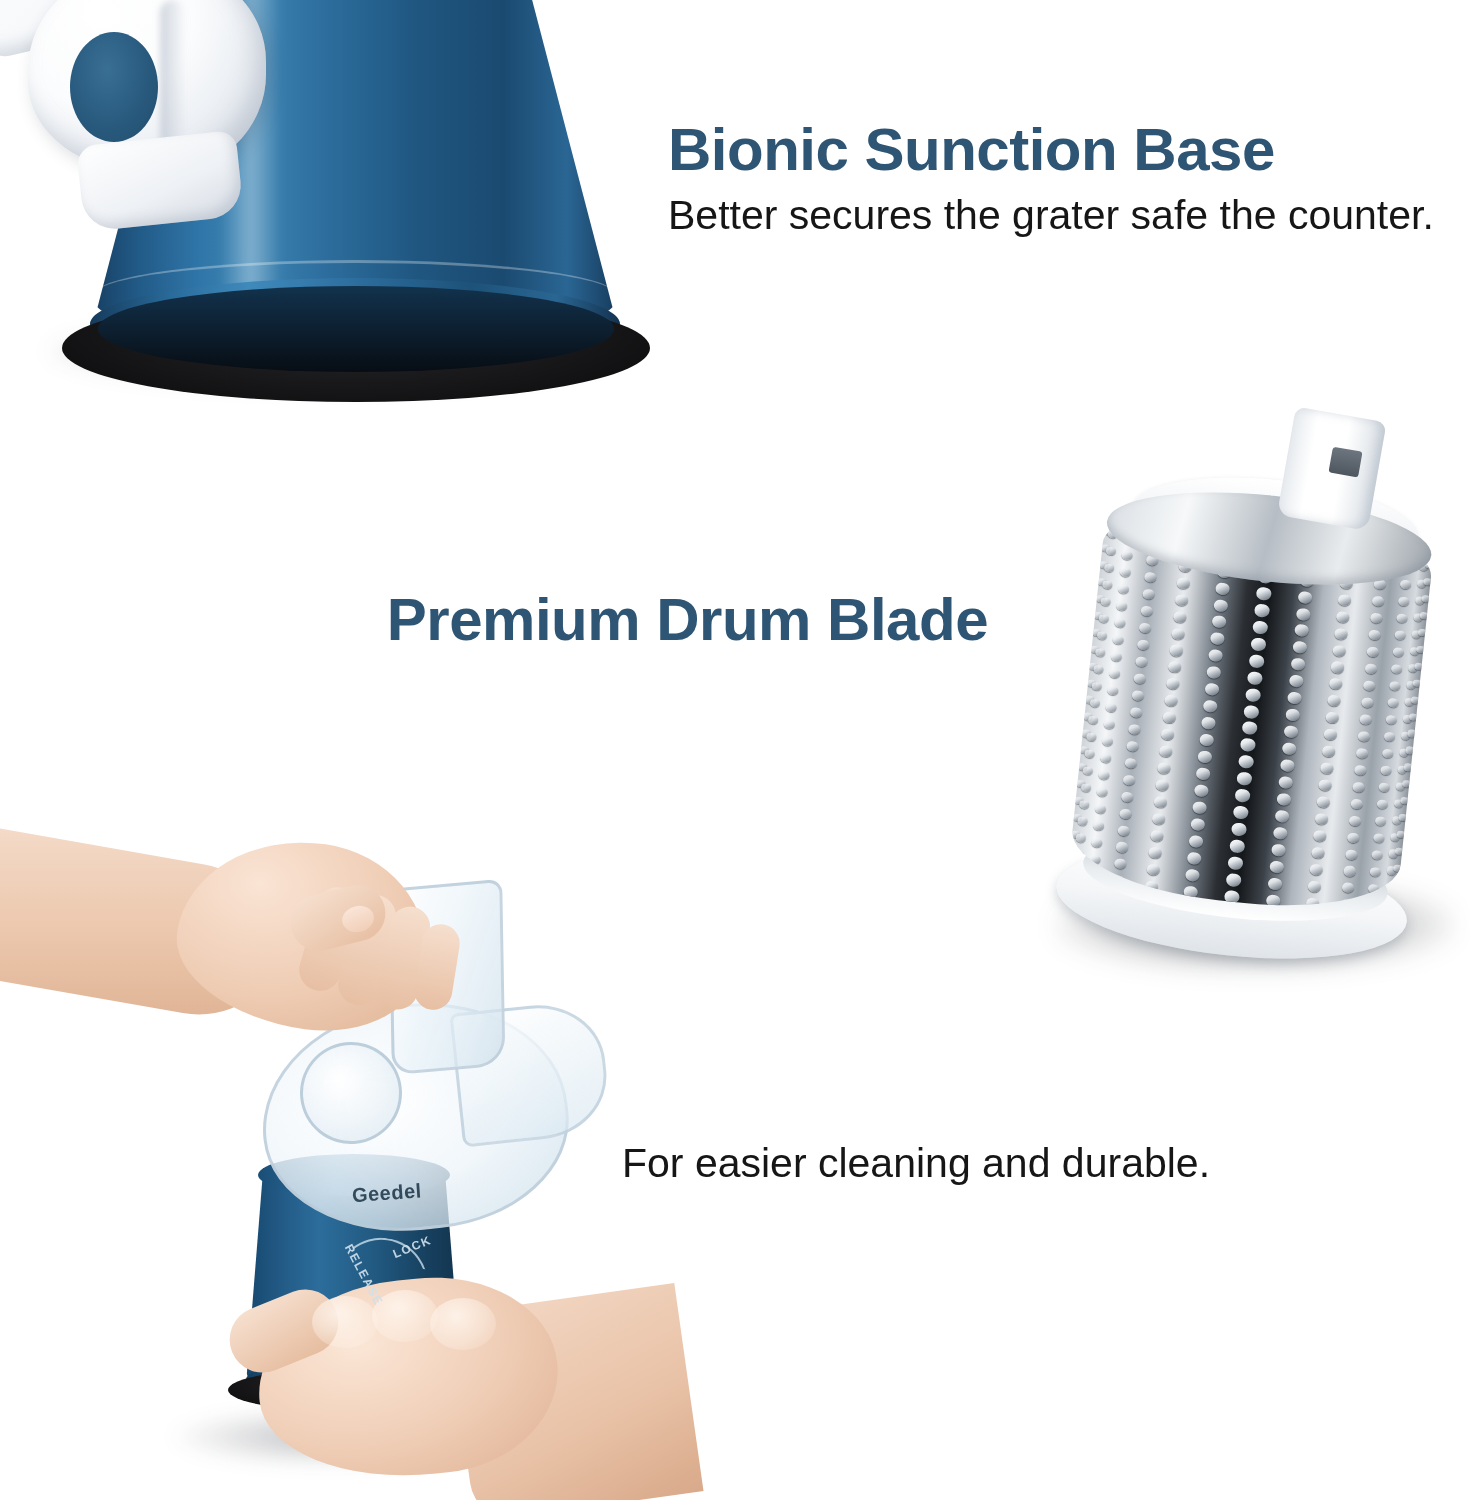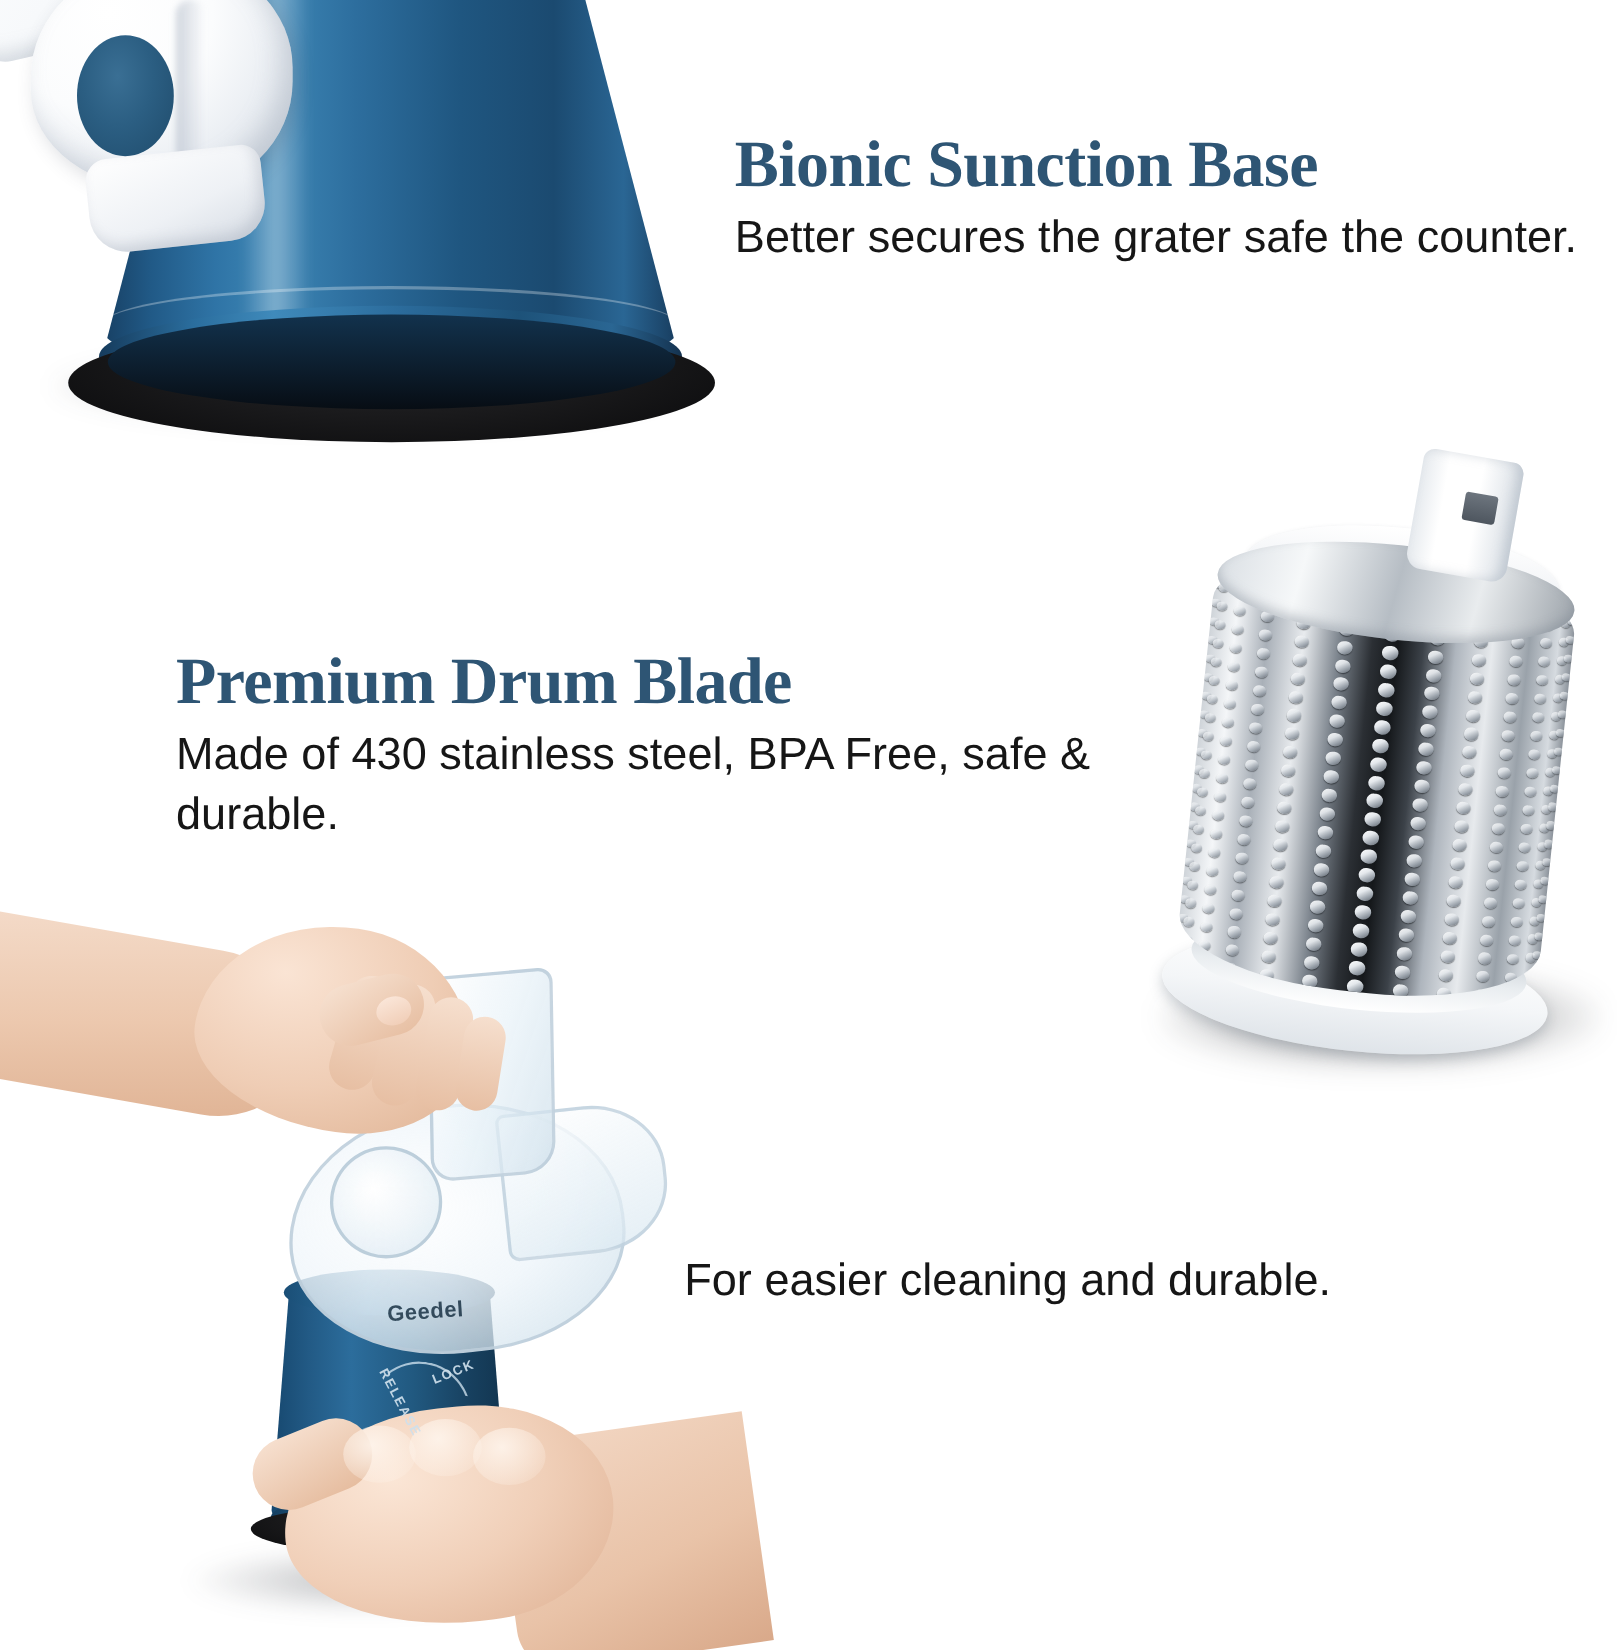--- a/index.html
+++ b/index.html
@@ -7,38 +7,38 @@
     width:1470px;height:1500px;position:relative;overflow:hidden;
     font-family:"Liberation Sans","DejaVu Sans",sans-serif;
     background:#ffffff;
   }
   .stage{position:absolute;inset:0;background:#fff;}
 
   
   .feature{position:absolute;}
   .feature h2{
     margin:0 0 6px 0;
-    font-family:Liberation Serif, serif;
+    font-family:Liberation Sans, sans-serif;
     font-weight:700;
     font-size:60px;
     line-height:1.06;
     letter-spacing:-0.5px;
     color:#2e5574;
     white-space:nowrap;
   }
   .feature p{
     margin:0;
     font-family:"Liberation Sans","DejaVu Sans",sans-serif;
     font-weight:400;
     font-size:41px;
     line-height:1.34;
     color:#161616;
   }
   #f1{left:668px;top:118px;width:790px;}
-  #f2{left:160px;top:588px;width:840px;}
+  #f2{left:148px;top:588px;width:840px;text-align:right;}
   #f3{left:622px;top:1136px;width:800px;}
 
   
   #photo-base{position:absolute;left:-30px;top:-120px;width:700px;height:600px;}
 
   .base-shadow{
     position:absolute;left:78px;top:440px;width:570px;height:70px;
     background:radial-gradient(ellipse at 50% 45%,rgba(40,45,55,.42) 0%,rgba(40,45,55,.22) 42%,rgba(255,255,255,0) 74%);
     filter:blur(9px);
   }
@@ -697,20 +697,19 @@
   <div class="lock-label">LOCK</div>
   <div class="release-label">RELEASE</div>
 
   <div class="feature" id="f1">
     <h2>Bionic Sunction Base</h2>
     <p>Better secures the grater safe the counter.</p>
   </div>
 
   <div class="feature" id="f2">
     <h2>Premium Drum Blade</h2>
-    <p>Made of 430 stainless steel, BPA Free, safe &amp; durable.</p>
   </div>
 
   <div class="feature" id="f3">
     <p>For easier cleaning and durable.</p>
   </div>
 
 </div>
 
 </body></html>

